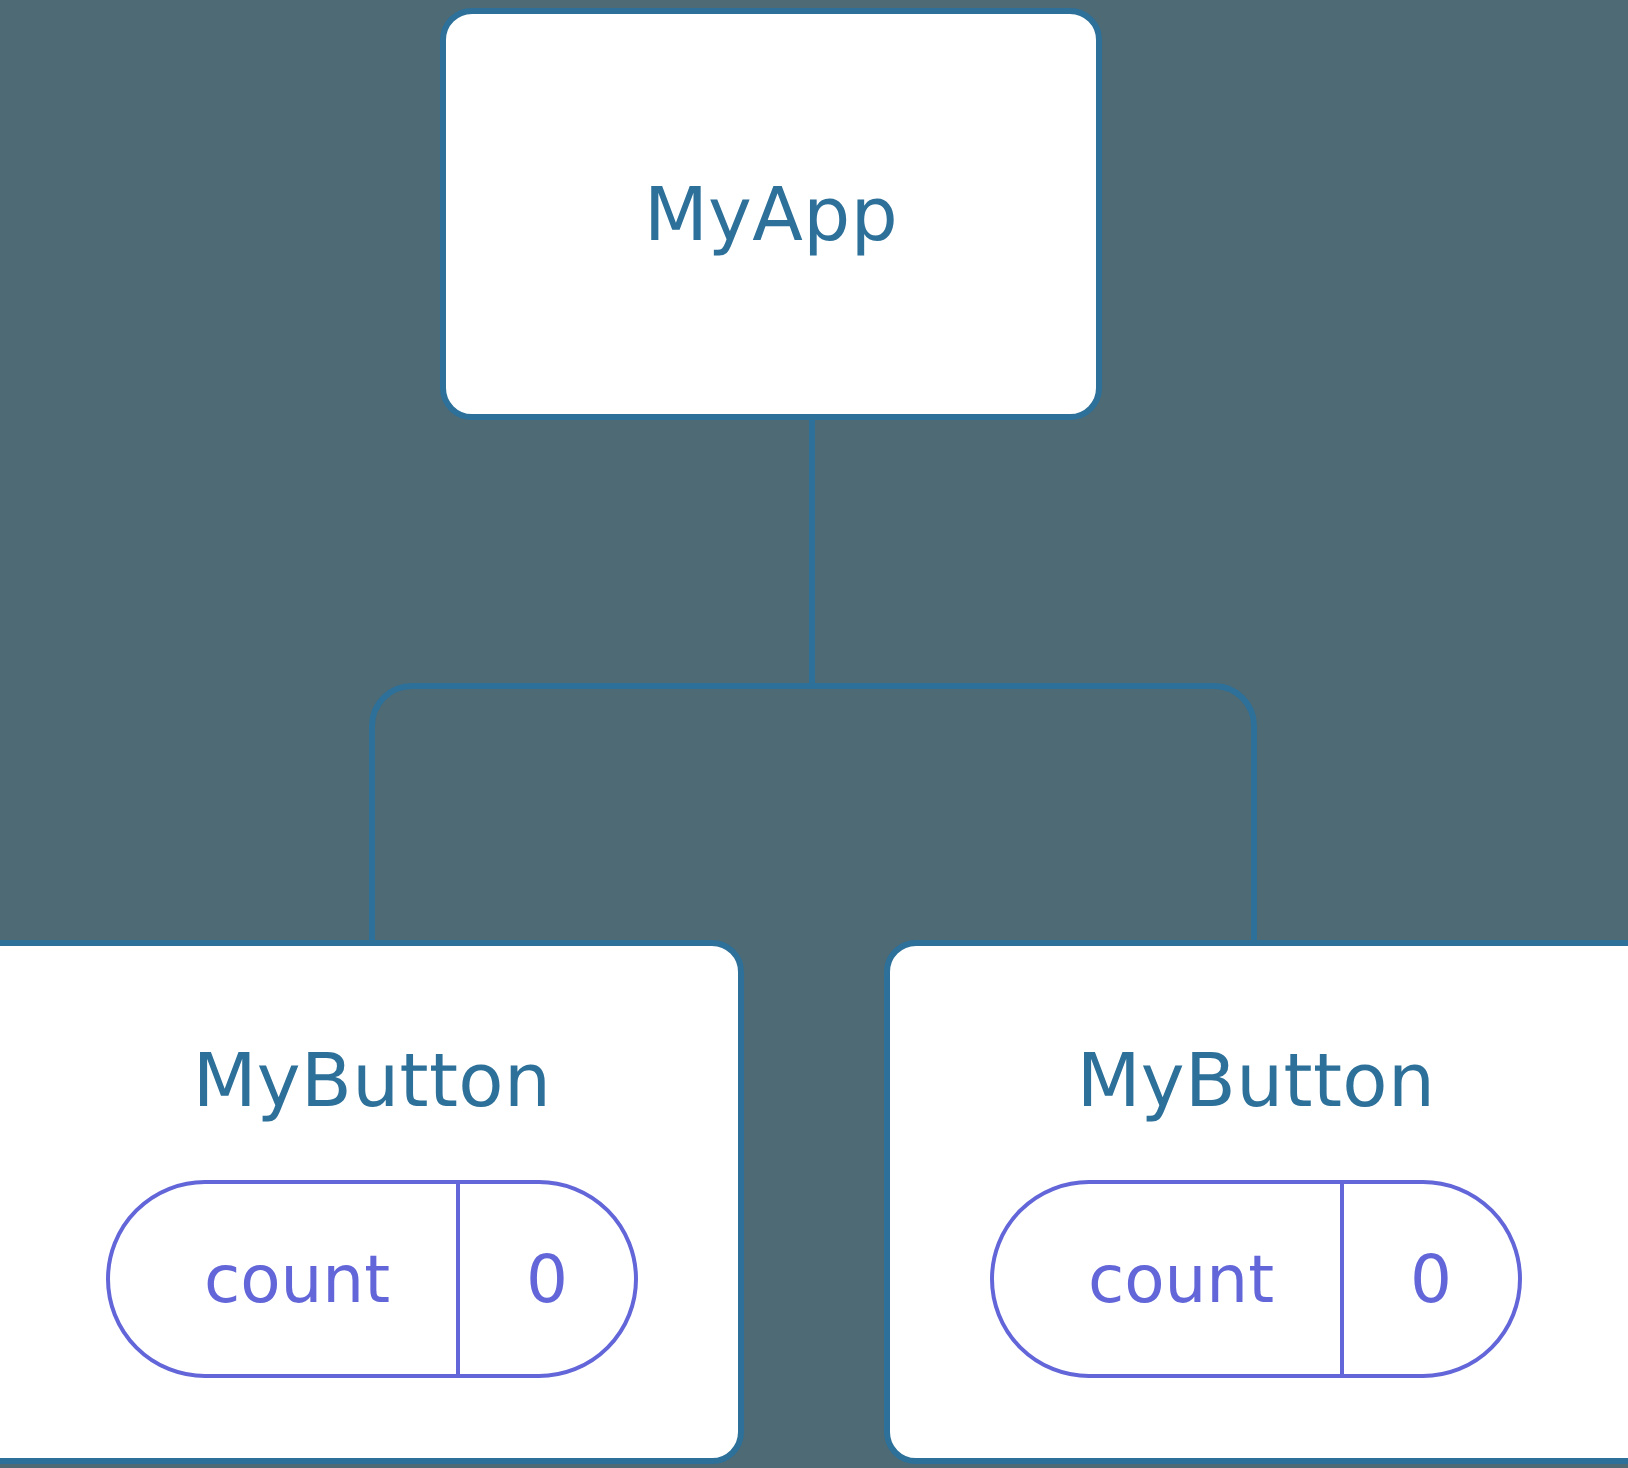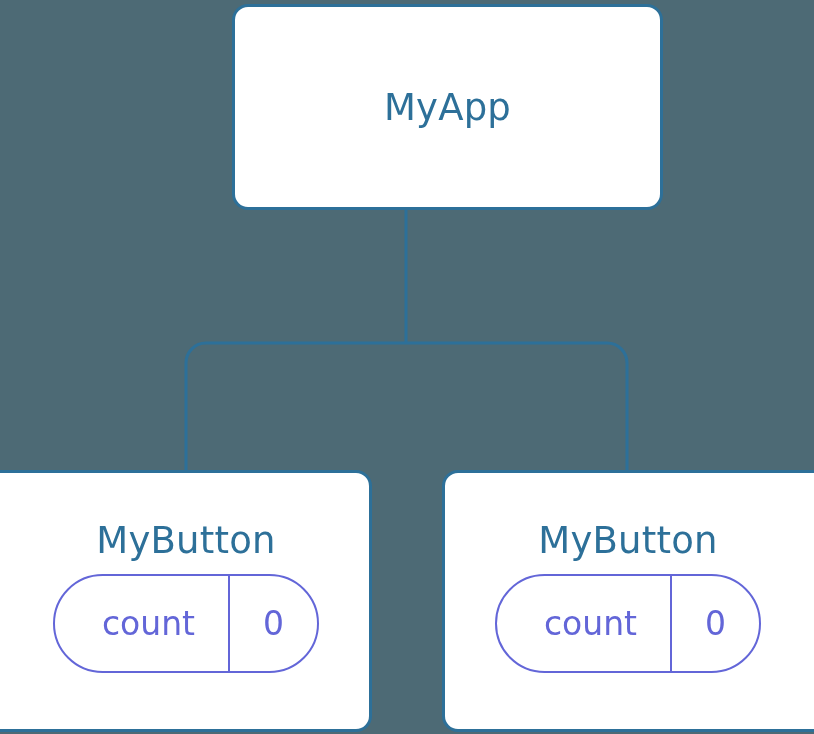--- a/index.html
+++ b/index.html
@@ -49,24 +49,23 @@
     font-family: "DejaVu Sans", sans-serif;
     font-weight: 400;
     letter-spacing: 0.2px;
     white-space: nowrap;
   }
 
   
   #node-root {
     left: 220px;
     top: 4px;
-    width: 431px;
+    width: 331px;
     height: 206px;
     justify-content: center;
-    margin-left: 12px;
   }
   #node-root .node-title {
     font-size: 37px;
     line-height: 1;
   }
 
   
   .node-child {
     top: 470px;
     height: 262px;
@@ -86,21 +85,21 @@
     left: 442px;
     width: 450px;
     padding-right: 78px;
   }
 
   
   .state-pill {
     display: flex;
     align-items: stretch;
     box-sizing: border-box;
-    margin-top: 15px;
+    margin-top: 31px;
     height: 99px;
     border: 2px solid #6366d8;
     border-radius: 999px;
     background: transparent;
     overflow: hidden;
   }
   .state-key,
   .state-val {
     display: flex;
     align-items: center;

